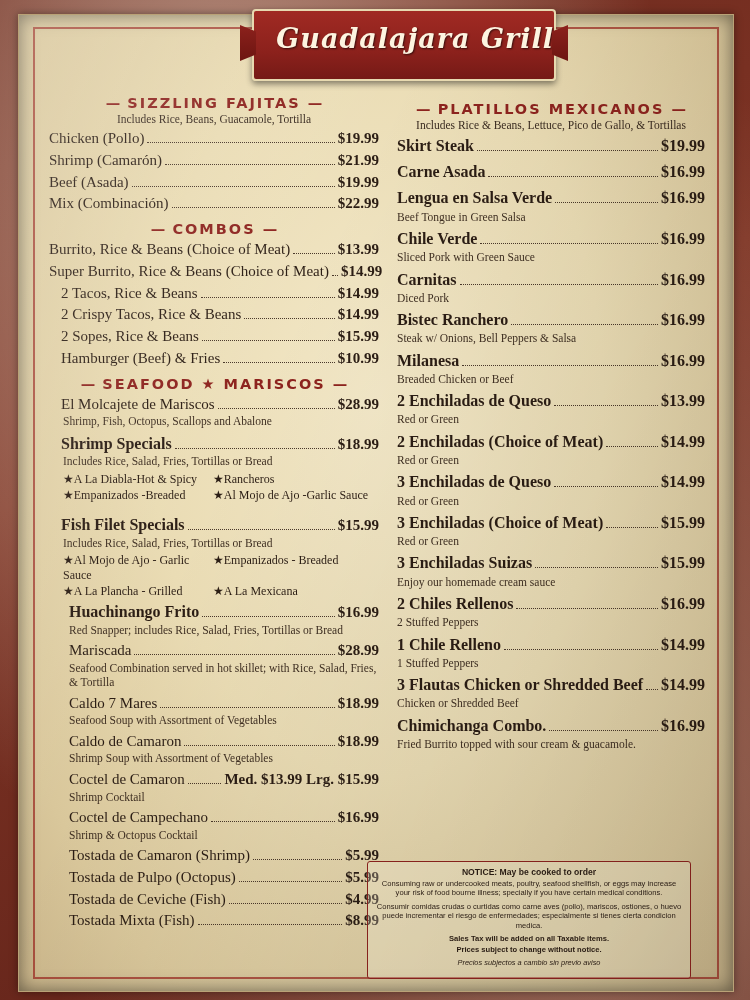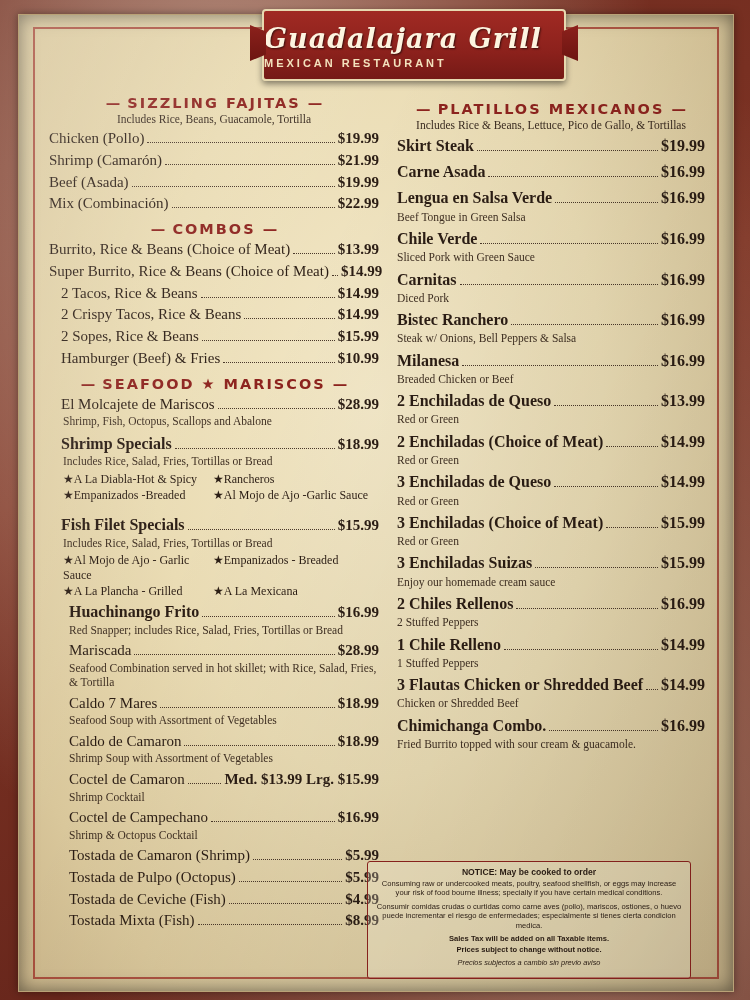--- a/index.html
+++ b/index.html
@@ -27,26 +27,26 @@
     background:linear-gradient(115deg, rgba(255,255,255,0.18) 0%, rgba(255,255,255,0) 35%, rgba(0,0,0,0.10) 100%);
     pointer-events:none;
   }
   .border-line{
     position:absolute;left:14px;top:12px;right:14px;bottom:12px;
     border:2px solid #9c2d24;opacity:0.75;
   }
 
   
   .banner{
-    position:absolute;left:243px;top:-6px;width:300px;height:68px;
+    position:absolute;left:233px;top:-6px;width:300px;height:68px;
     background:linear-gradient(180deg,#a02a23 0%,#8c211c 60%,#751a16 100%);
     border:2px solid #e7d9b0;
     border-radius:4px;
     box-shadow:0 3px 6px rgba(0,0,0,0.45);
-    text-align:left;
+    text-align:right;
     z-index:5;
   }
   .banner:before{
     content:"";position:absolute;left:-14px;top:14px;width:16px;height:36px;
     background:linear-gradient(180deg,#8c211c,#6d1511);
     clip-path:polygon(0 0,100% 18%,100% 82%,0 100%);
   }
   .banner:after{
     content:"";position:absolute;right:-14px;top:14px;width:16px;height:36px;
     background:linear-gradient(180deg,#8c211c,#6d1511);
@@ -130,21 +130,20 @@
 </style>
 </head>
 <body>
 
 <div id="menu">
   <div class="paper">
     <div class="border-line"></div>
 
     <div class="banner">
       <div class="t1">Guadalajara Grill</div>
-      <div class="t2">MEXICAN RESTAURANT</div>
     </div>
 
     <div class="cols">
 
       <div class="col colL">
 
         <div class="sect">
           <span class="dash">—</span> <span>SIZZLING FAJITAS</span> <span class="dash">—</span>
         </div>
         <div class="sub">Includes Rice, Beans, Guacamole, Tortilla</div>

